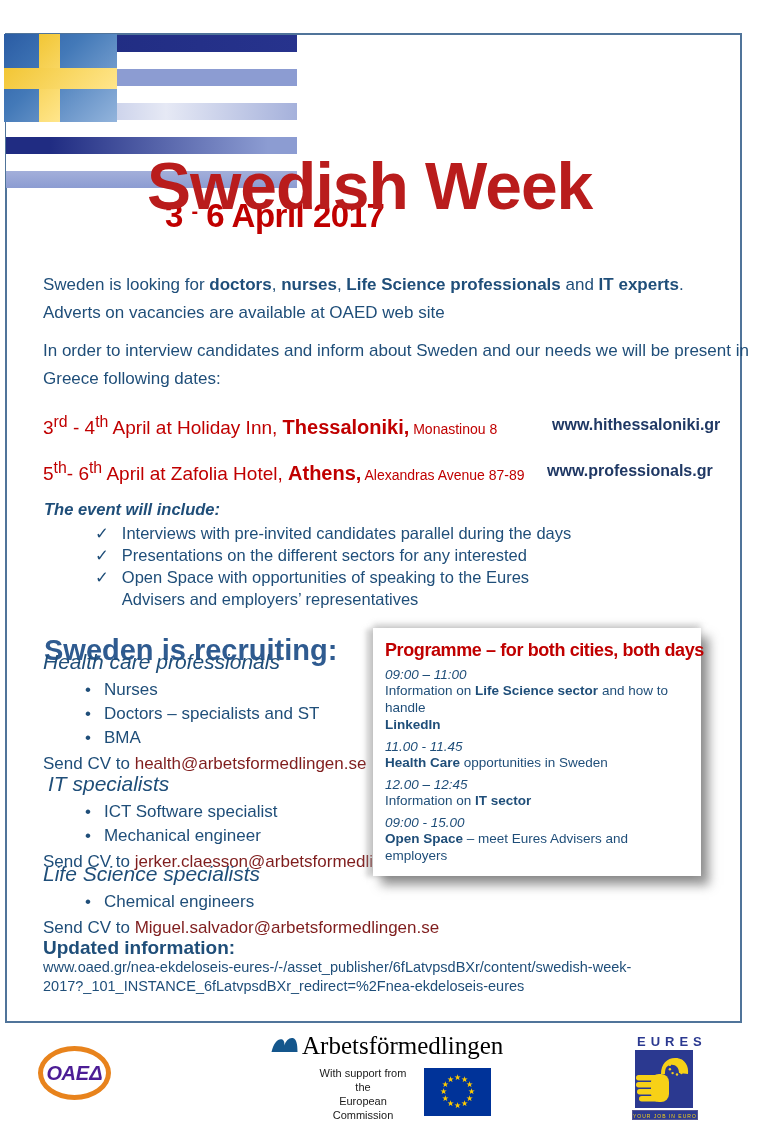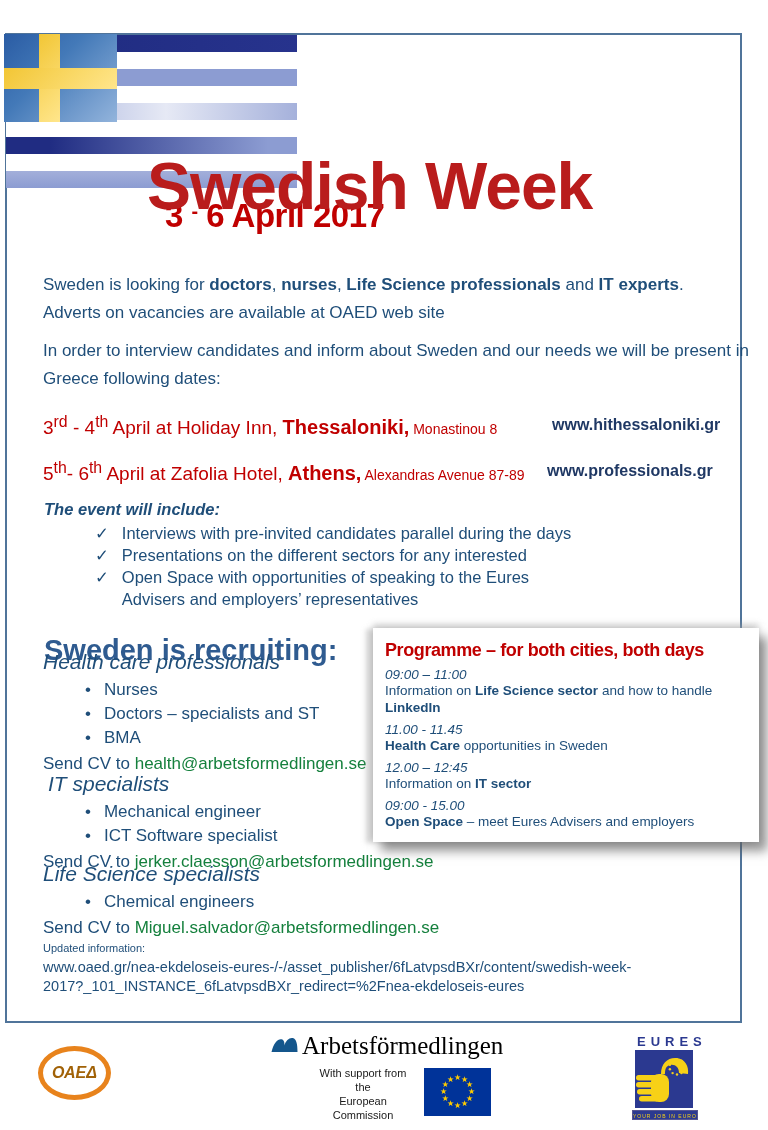--- a/index.html
+++ b/index.html
@@ -54,43 +54,43 @@
   .group{position:absolute;left:43px;width:340px;}
   .g1{top:650px;}
   .g2{top:772px;}
   .g3{top:862px;}
   .group h3{margin:0;font-size:21px;font-weight:400;font-style:italic;color:#1F4E79;}
   .g2 h3{padding-left:5px;}
   .group ul{margin:4px 0 3px 0;padding:0 0 0 42px;list-style:none;}
   .group li{font-size:17px;line-height:24px;}
   .group li::before{content:"\2022";margin-right:13px;}
   .send{font-size:17px;line-height:22px;white-space:nowrap;}
-  .send .email{color:#15803d;text-decoration:none;}
-
-  .programme{position:absolute;left:373px;top:628px;width:386px;box-sizing:border-box;
+  .send .email{color:#7f1d1d;text-decoration:none;}
+
+  .programme{position:absolute;left:373px;top:628px;width:328px;box-sizing:border-box;
              background:#fff;padding:12px 12px 12px 12px;z-index:5;
              box-shadow:8px 9px 10px rgba(90,90,90,0.65),
                         -7px 1px 5px rgba(150,150,150,0.40),
                         0 -4px 6px rgba(160,160,160,0.45);}
   .programme h2{margin:0 0 4px 0;font-size:18px;font-weight:700;color:#C00000;
                 letter-spacing:-0.4px;white-space:nowrap;}
   .prog-item{margin-top:6px;}
   .prog-time{font-size:13.5px;font-style:italic;color:#1F4E79;}
   .prog-desc{font-size:13.5px;line-height:17px;color:#1F4E79;}
   .prog-desc .b{font-weight:700;}
   .prog-desc .b2{font-weight:700;display:block;}
 
   .updated{position:absolute;left:43px;top:938px;}
-  .updated .lbl{font-weight:400;font-size:11px;line-height:20px;}
+  .updated .lbl{font-weight:700;font-size:19px;line-height:20px;}
   .updated .urlline{font-size:14.5px;line-height:18.5px;color:#1F4E79;text-decoration:none;display:block;}
 
   
   .oaed{position:absolute;left:38px;top:1046px;width:73px;height:54px;box-sizing:border-box;
         border:5px solid #E8831C;border-radius:50%;display:flex;align-items:center;justify-content:center;}
-  .oaed span{color:#a16207;font-weight:700;font-style:italic;font-size:16px;}
+  .oaed span{color:#4c1d95;font-weight:700;font-style:italic;font-size:20px;}
   .af-icon{position:absolute;left:271px;top:1036px;}
   .af-label{position:absolute;left:302px;top:1032px;font-family:"Liberation Serif",serif;
             font-size:25px;color:#000;}
   .support{position:absolute;left:315px;top:1066px;width:96px;text-align:center;
            font-size:11px;line-height:14px;color:#1a1a1a;}
   .euflag{position:absolute;left:424px;top:1068px;width:67px;height:48px;background:#003399;}
   .euflag .star{position:absolute;color:#FFCC00;font-size:8px;line-height:8px;transform:translate(-50%,-50%);}
   .eures{position:absolute;left:628px;top:1034px;width:74px;}
   .eures-label{color:#2B3990;font-weight:700;font-size:13px;letter-spacing:5px;margin-left:9px;}
   .eures-sq{margin-left:7px;margin-top:1px;display:block;}
@@ -164,22 +164,22 @@
       <li>Nurses</li>
       <li>Doctors – specialists and ST</li>
       <li>BMA</li>
     </ul>
     <div class="send"><span>Send CV to </span><a class="email">health@arbetsformedlingen.se</a></div>
   </section>
 
   <section class="group g2">
     <h3>IT specialists</h3>
     <ul>
+      <li>ICT Software specialist</li>
       <li>Mechanical engineer</li>
-      <li>ICT Software specialist</li>
     </ul>
     <div class="send"><span>Send CV to </span><a class="email">jerker.claesson@arbetsformedlingen.se</a></div>
   </section>
 
   <section class="group g3">
     <h3>Life Science specialists</h3>
     <ul>
       <li>Chemical engineers</li>
     </ul>
     <div class="send"><span>Send CV to </span><a class="email">Miguel.salvador@arbetsformedlingen.se</a></div>

